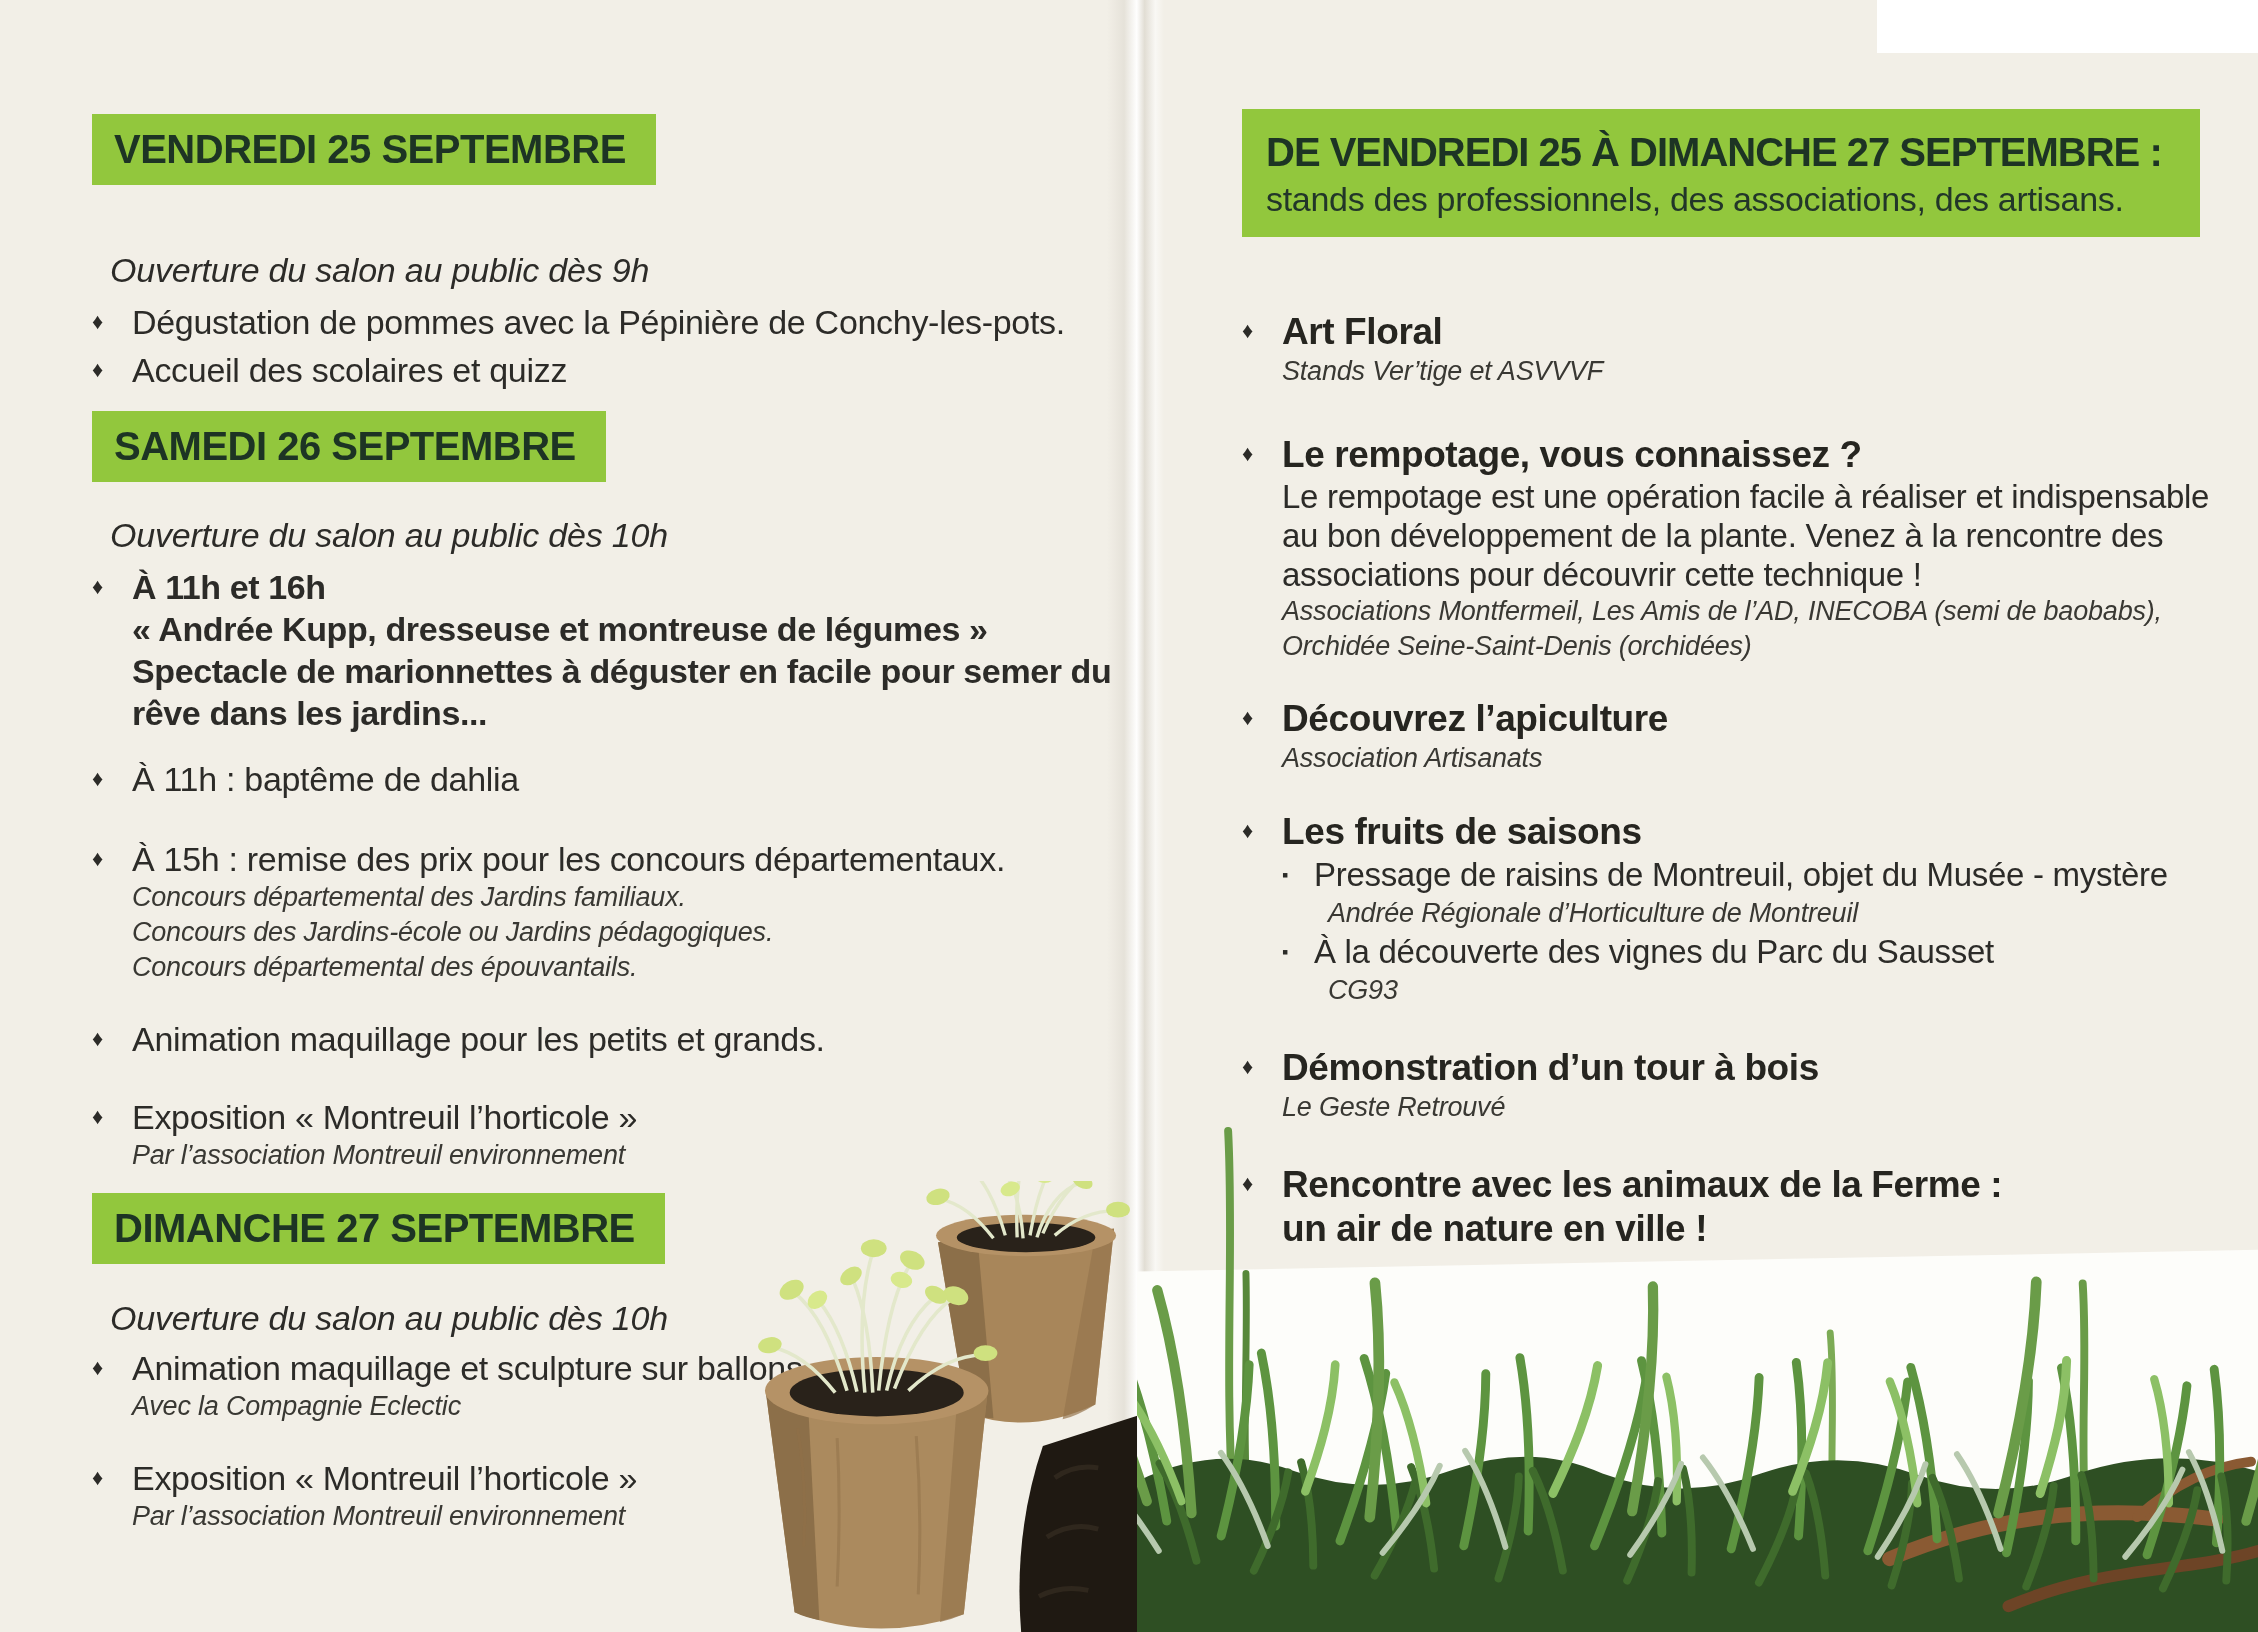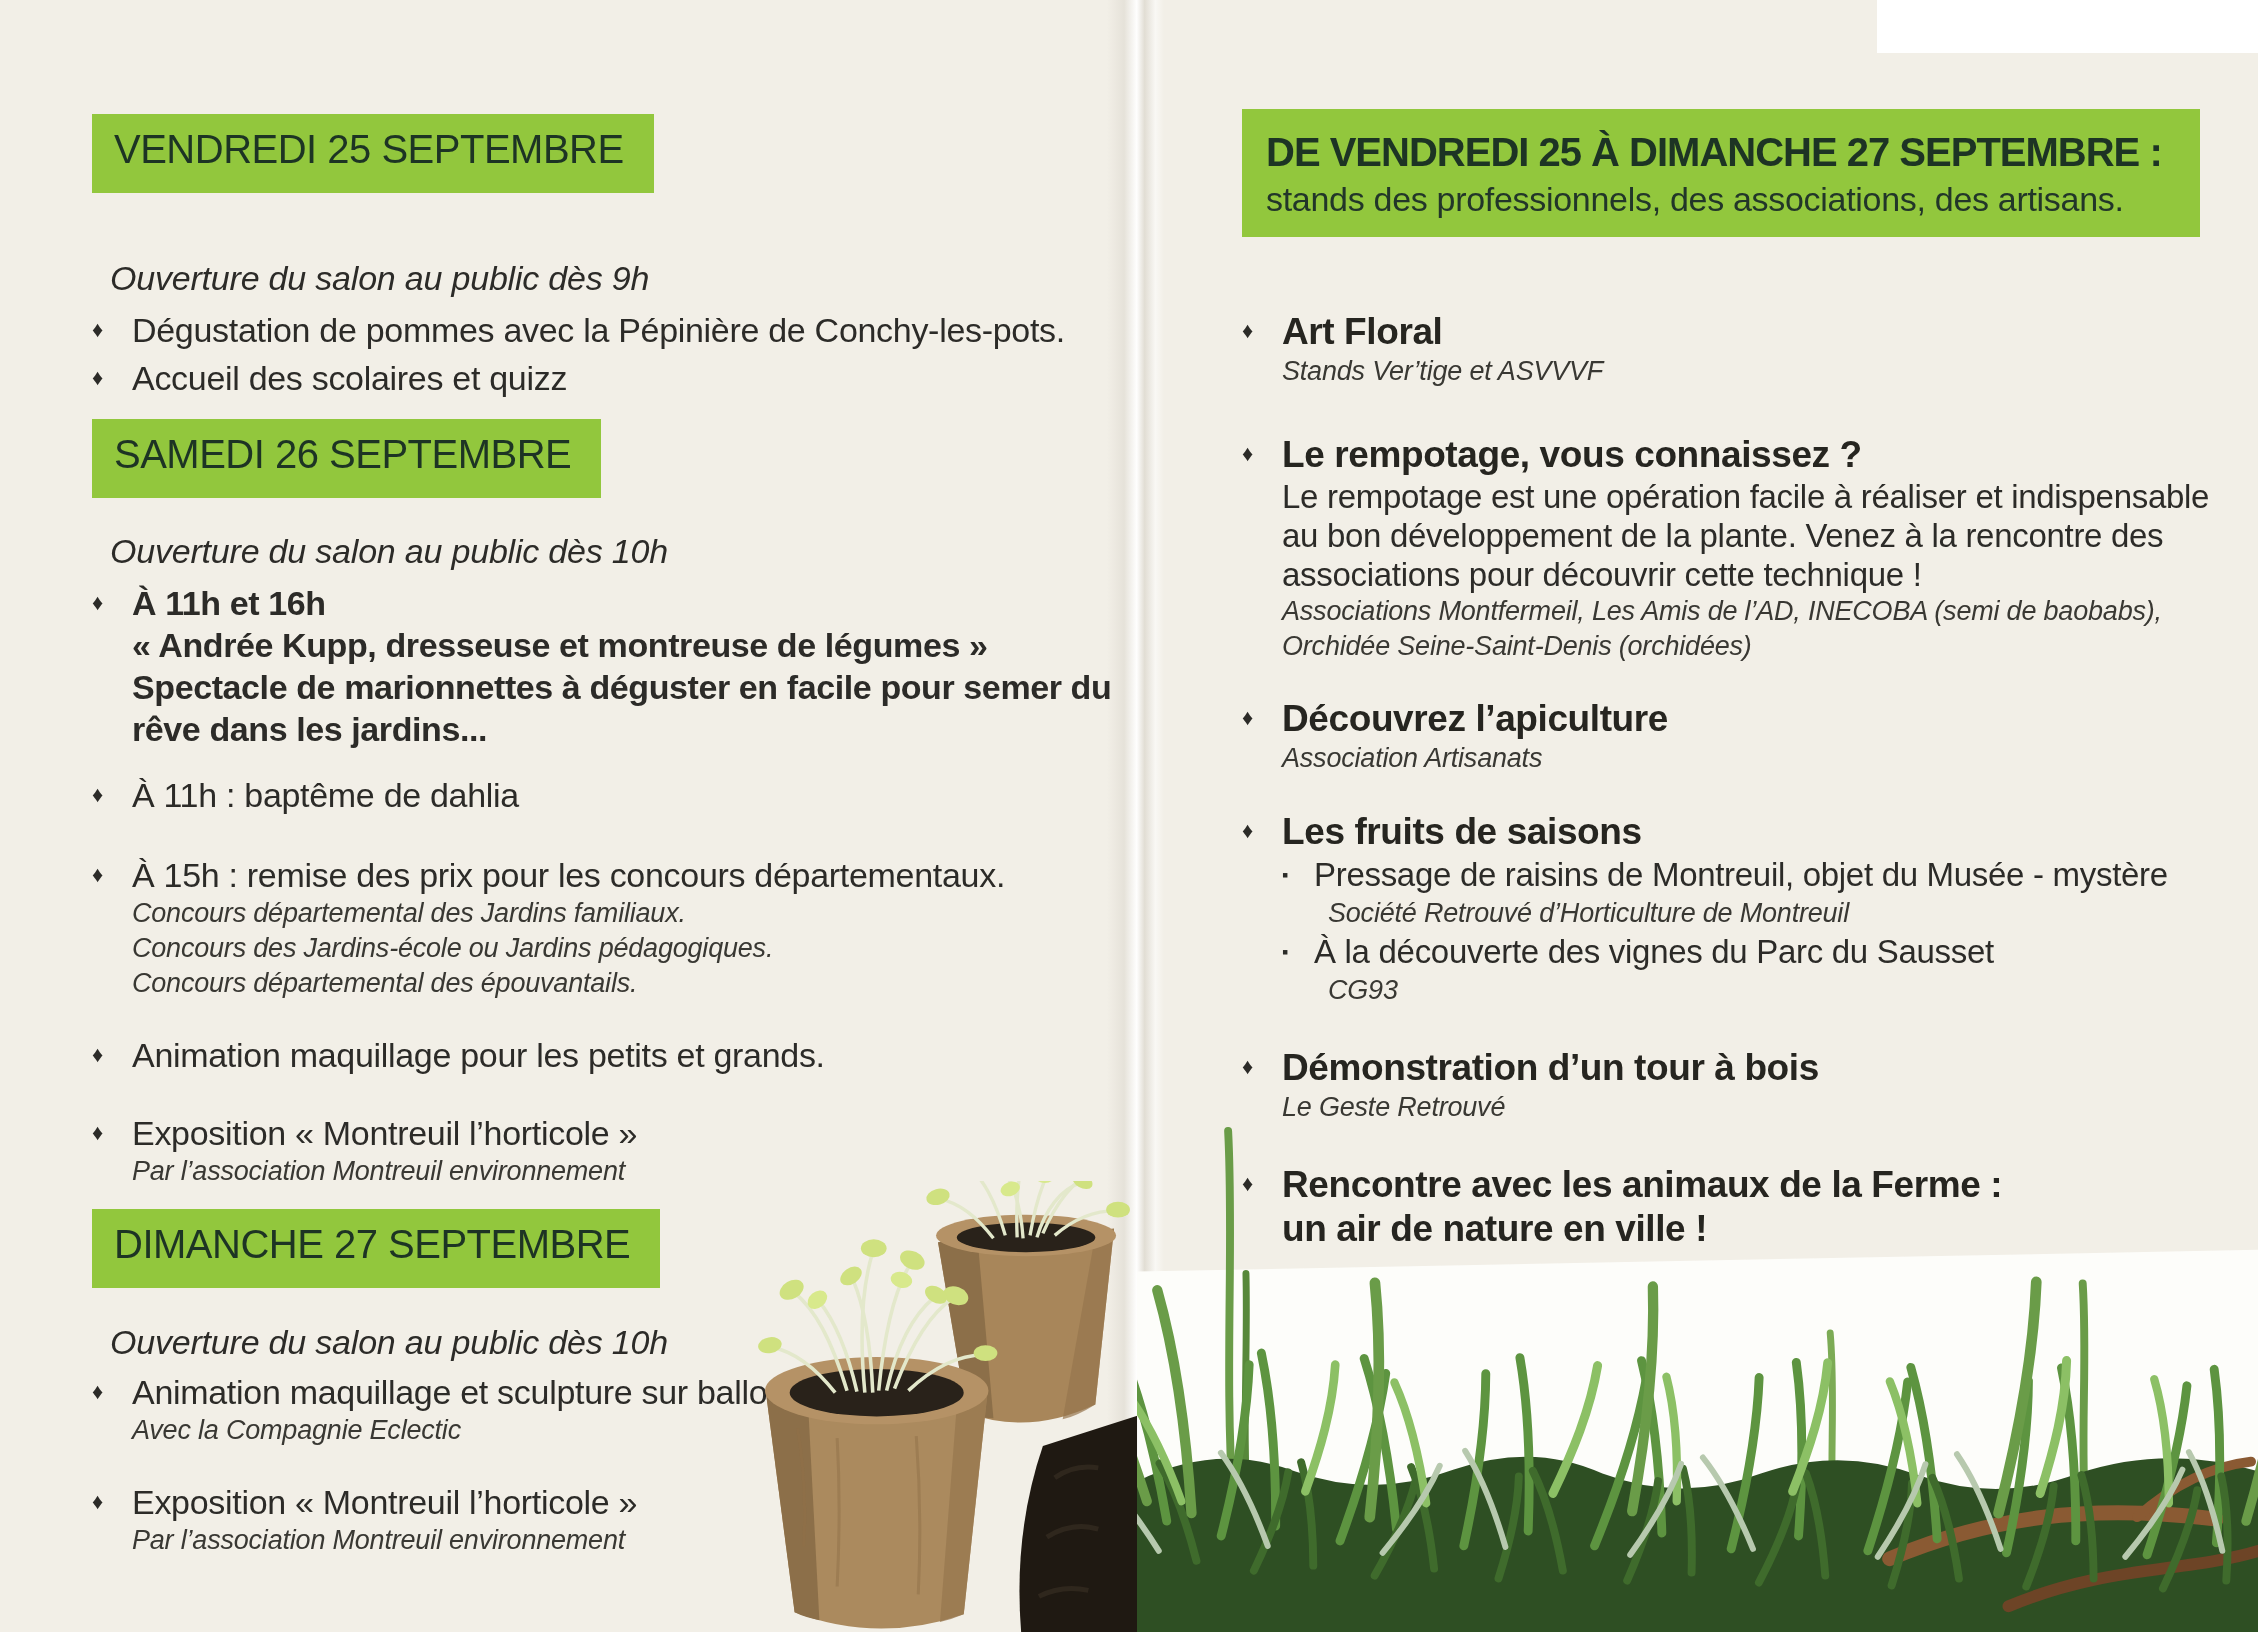--- a/index.html
+++ b/index.html
@@ -32,24 +32,24 @@
 
   
   .page{position:absolute;}
   .page-left{left:92px;top:114px;width:1005px;}
   .page-right{left:1242px;top:109px;width:980px;}
 
   .banner{
     display:inline-block;
     background:var(--green);
     color:var(--banner-ink);
-    font-weight:400;
+    font-weight:700;
     font-size:40px;
     letter-spacing:-0.5px;
-    padding:13px 30px 21px 22px;
+    padding:13px 30px 13px 22px;
     white-space:nowrap;
   }
   .opening{
     font-style:italic;
     font-size:34px;
     line-height:42px;
     letter-spacing:-0.2px;
     padding-left:18px;
     white-space:nowrap;
   }
@@ -231,21 +231,21 @@
 
     
     <div class="item" style="margin-top:34px;">
       <span class="bullet">♦</span>
       <div class="txt">
         <div class="rtitle">Les fruits de saisons</div>
         <div class="sub">
           <span class="sqbullet">▪</span>
           <div>
             <div class="subline">Pressage de raisins de Montreuil, objet du Musée - mystère</div>
-            <div class="note subnote">Société Retrouvé d’Horticulture de Montreuil</div>
+            <div class="note subnote">Andrée Régionale d’Horticulture de Montreuil</div>
           </div>
         </div>
         <div class="sub">
           <span class="sqbullet">▪</span>
           <div>
             <div class="subline">À la découverte des vignes du Parc du Sausset</div>
             <div class="note subnote">CG93</div>
           </div>
         </div>
       </div>

